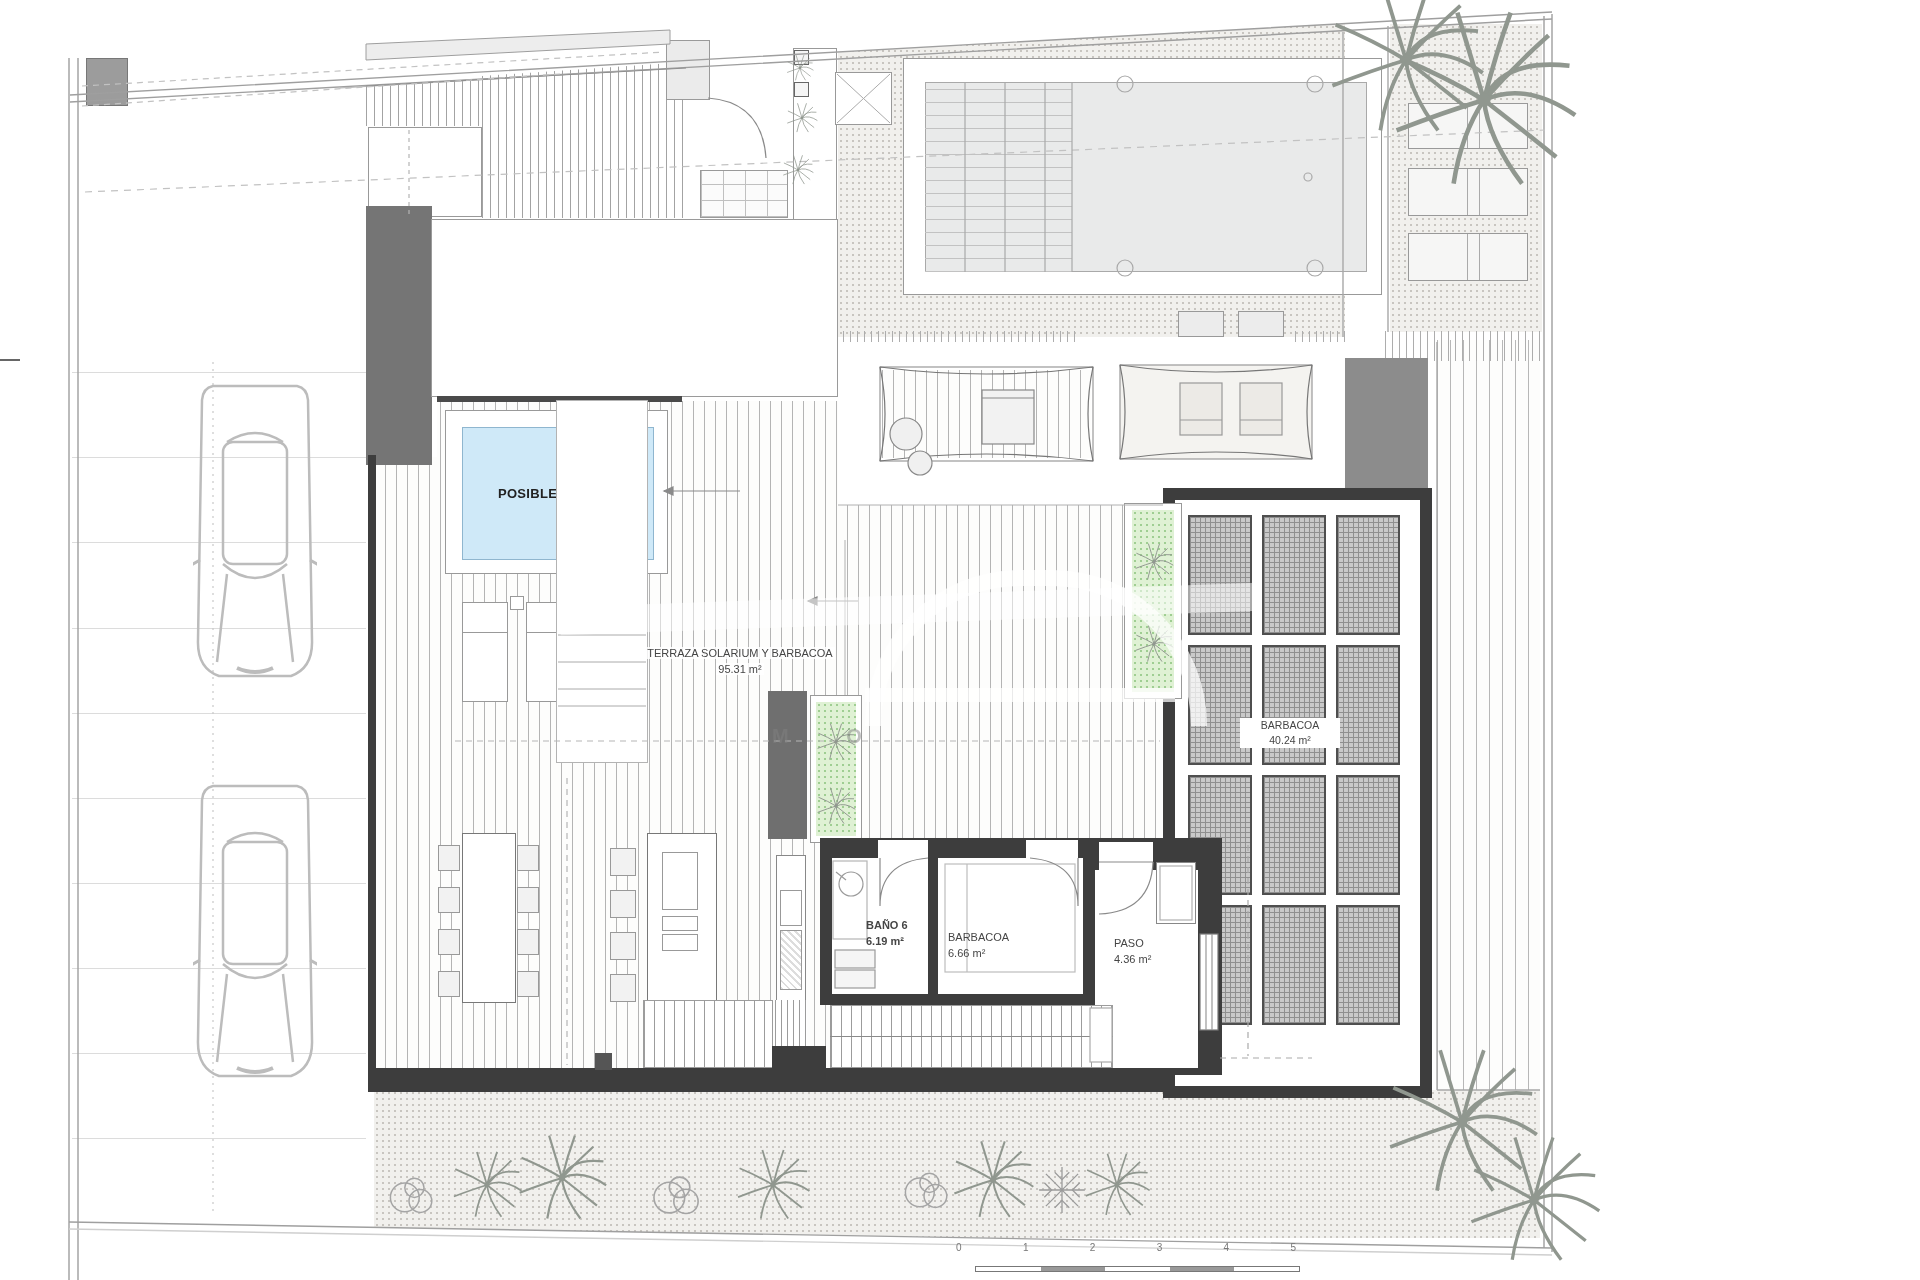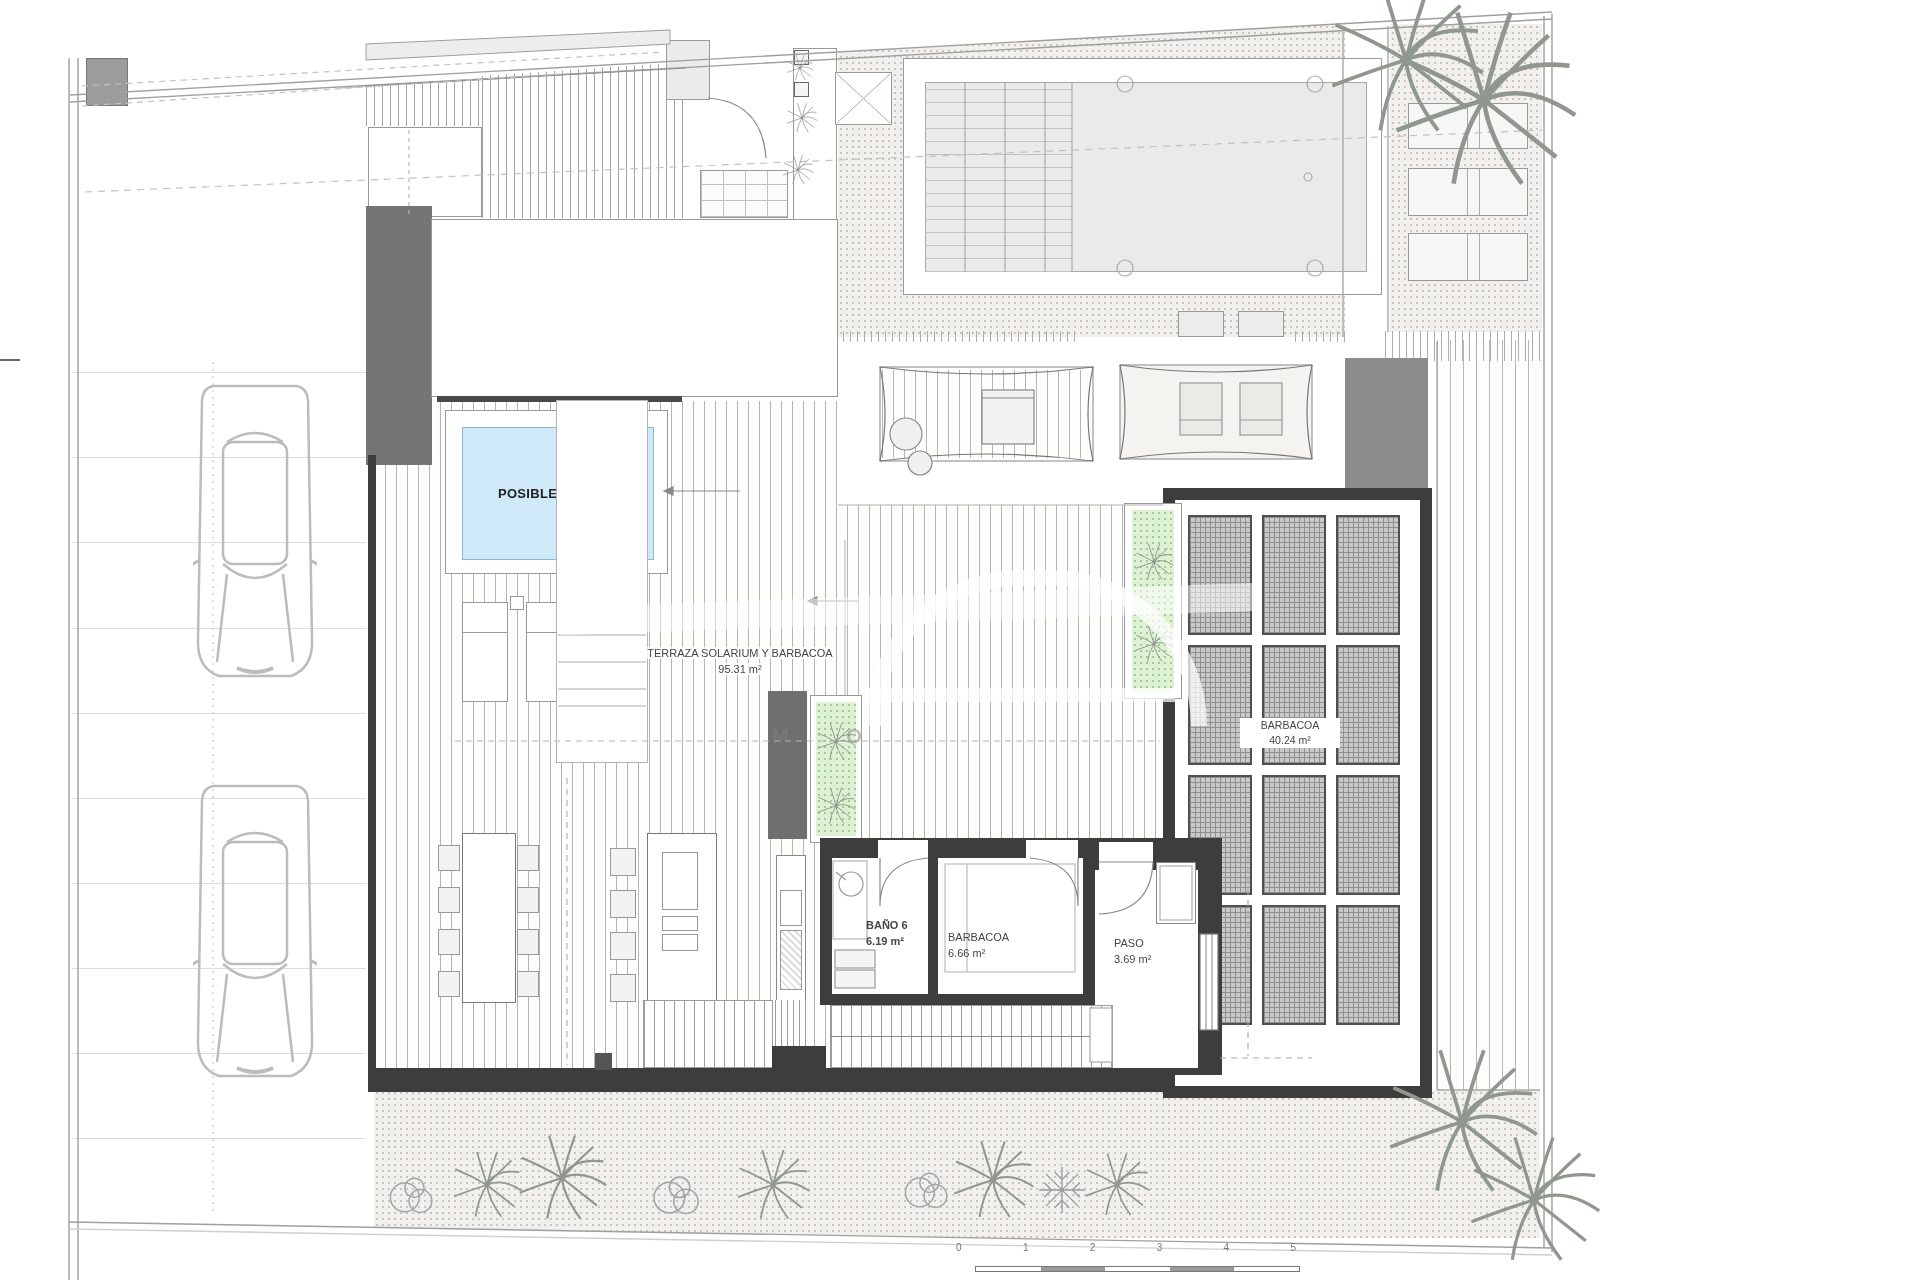--- a/index.html
+++ b/index.html
@@ -330,21 +330,21 @@
   <div class="lbl" style="left:866px;top:918px;font-weight:bold;">
     <span>BAÑO 6</span><br>
     <span>6.19 m²</span>
   </div>
   <div class="lbl" style="left:948px;top:930px;">
     <span>BARBACOA</span><br>
     <span>6.66 m²</span>
   </div>
   <div class="lbl" style="left:1114px;top:936px;">
     <span>PASO</span><br>
-    <span>3.69 m²</span>
+    <span>4.36 m²</span>
   </div>
   <div class="lbl" style="left:1240px;top:718px;width:100px;text-align:center;background:#fff;font-size:10.5px;">
     <span>BARBACOA</span><br>
     <span>40.24 m²</span>
   </div>
 
   <div class="a" style="left:956px;top:1242px;width:340px;display:flex;justify-content:space-between;font-size:10px;color:#777;font-family:'Liberation Sans',sans-serif;">
     <span>0</span>
     <span>1</span>
     <span>2</span>

